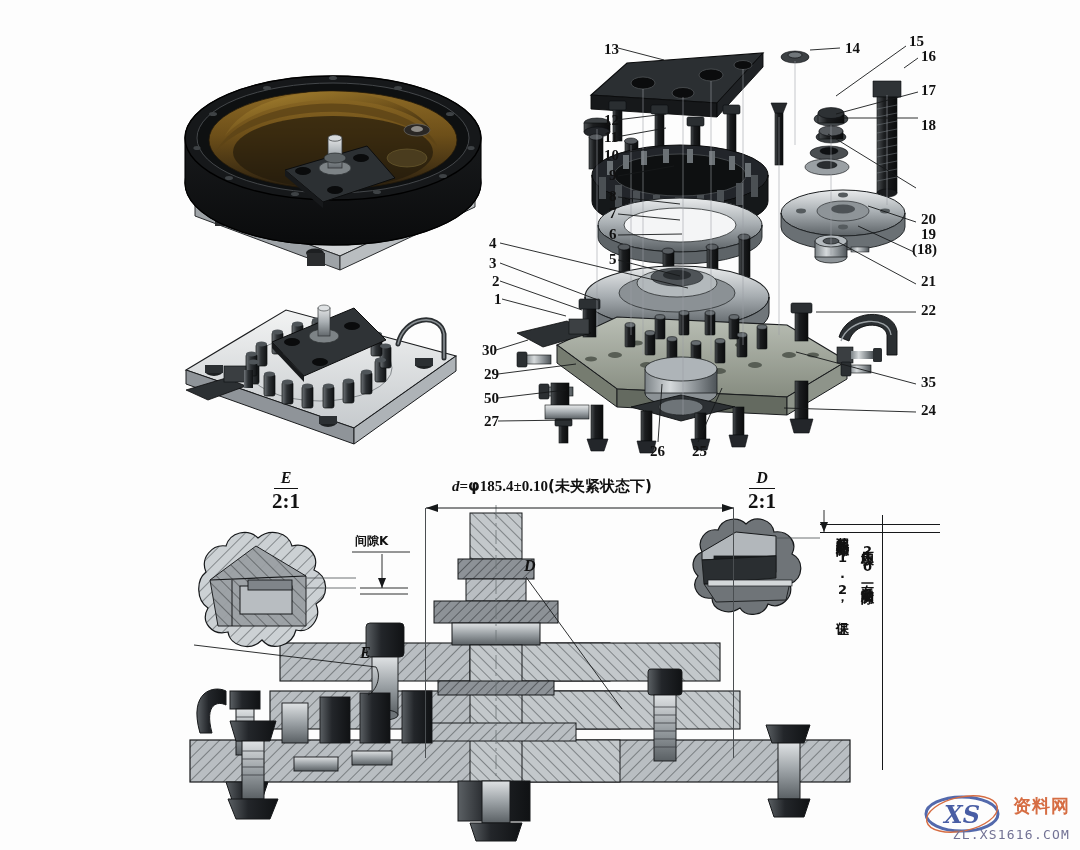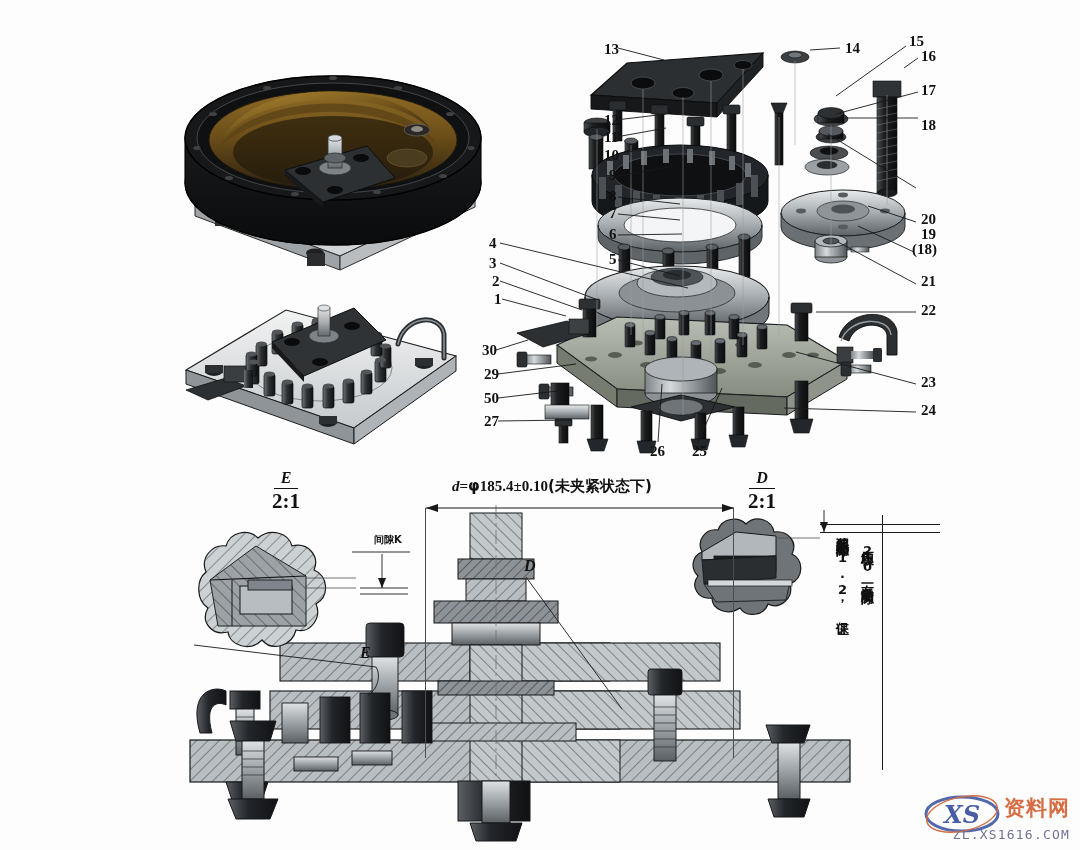--- a/index.html
+++ b/index.html
@@ -26,21 +26,21 @@
 
   
   .vnote{position:absolute;writing-mode:vertical-rl;text-orientation:upright;
          font-size:13px;font-weight:700;letter-spacing:1px;
          font-family:"DejaVu Sans","Liberation Sans",sans-serif;white-space:nowrap;}
 
   
   .wm{position:absolute;right:8px;bottom:6px;width:150px;height:60px;opacity:.95;}
   .wm .wmtxt{position:absolute;bottom:2px;right:2px;font-size:13px;color:#6b6b8f;
              letter-spacing:1.2px;font-family:"DejaVu Sans Mono","Liberation Mono",monospace;}
-  .wm .wmcjk{position:absolute;right:2px;top:10px;font-size:21px;font-weight:700;
+  .wm .wmcjk{position:absolute;right:2px;top:10px;font-size:18px;font-weight:700;
              color:#d4663a;font-family:"DejaVu Sans","Liberation Sans",sans-serif;
              letter-spacing:1px;margin-left:32px;}
 </style>
 </head>
 <body>
 
 <div class="page">
 
   <svg style="position:absolute;left:155px;top:18px;" width="350" height="260" viewBox="0 0 350 260">
     <defs>
@@ -678,21 +678,21 @@
     <path d="M314 10 L302 6 L302 14 Z" fill="#16181a"></path>
   </svg>
 
   <div class="thin" style="left:425px;top:508px;width:1px;height:250px;background:#4a4e51;"></div>
   <div class="thin" style="left:733px;top:508px;width:1px;height:250px;background:#4a4e51;"></div>
 
   <div class="dimtext" style="left:452px;top:477px;">
     <span style="font-style:italic;">d</span><span>=</span><span style="font-family:'DejaVu Sans',sans-serif;">φ</span><span>185.4±0.10</span><span class="cjk" style="font-size:15px;">(未夹紧状态下)</span>
   </div>
 
-  <div class="dimtext cjk" style="left:355px;top:533px;font-size:10px;margin-left:19px;">间隙K</div>
+  <div class="dimtext cjk" style="left:355px;top:533px;font-size:12px;">间隙K</div>
   <svg style="position:absolute;left:352px;top:548px;" width="60" height="48" viewBox="0 0 60 48">
     <line x1="0" y1="4" x2="58" y2="4" stroke="#16181a" stroke-width=".9"></line>
     <line x1="30" y1="6" x2="30" y2="40" stroke="#16181a" stroke-width=".9"></line>
     <path d="M30 40 L26 30 L34 30 Z" fill="#16181a"></path>
     <line x1="8" y1="40" x2="56" y2="40" stroke="#16181a" stroke-width=".9"></line>
     <line x1="8" y1="46" x2="56" y2="46" stroke="#16181a" stroke-width=".9"></line>
   </svg>
 
   <div class="frac" style="left:272px;top:470px;">
     <span class="num">E</span>
@@ -777,21 +777,21 @@
   <div class="lbl" style="left:845px;top:41px;">14</div>
   <div class="lbl" style="left:909px;top:34px;">15</div>
   <div class="lbl" style="left:921px;top:49px;">16</div>
   <div class="lbl" style="left:921px;top:83px;">17</div>
   <div class="lbl" style="left:921px;top:118px;">18</div>
   <div class="lbl" style="left:921px;top:179px;margin-top:48px;">19</div>
   <div class="lbl" style="left:921px;top:212px;">20</div>
   <div class="lbl" style="left:912px;top:242px;">(18)</div>
   <div class="lbl" style="left:921px;top:274px;">21</div>
   <div class="lbl" style="left:921px;top:303px;">22</div>
-  <div class="lbl" style="left:921px;top:375px;">23</div>
+  <div class="lbl" style="left:921px;top:375px;">35</div>
   <div class="lbl" style="left:921px;top:403px;">24</div>
 
   <svg style="position:absolute;left:640px;top:370px;" width="120" height="80" viewBox="0 0 120 80">
     <g stroke="#16181a" stroke-width=".9" fill="none">
       <line x1="18" y1="72" x2="22" y2="14"></line>
       <line x1="58" y1="72" x2="82" y2="18"></line>
     </g>
   </svg>
   <div class="lbl" style="left:650px;top:444px;">26</div>
   <div class="lbl" style="left:692px;top:444px;">25</div>

